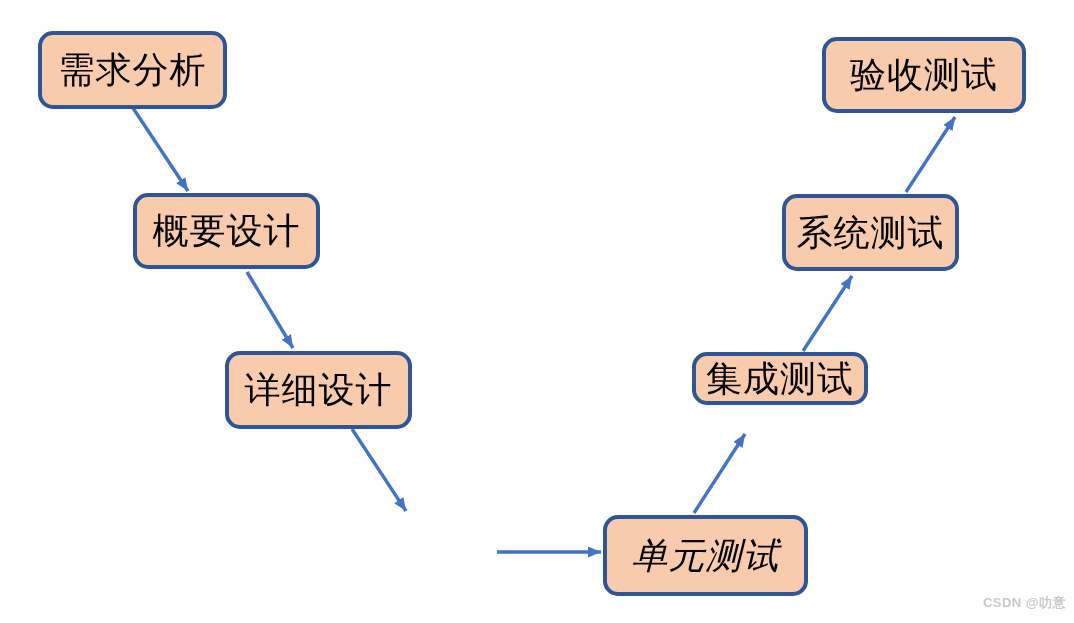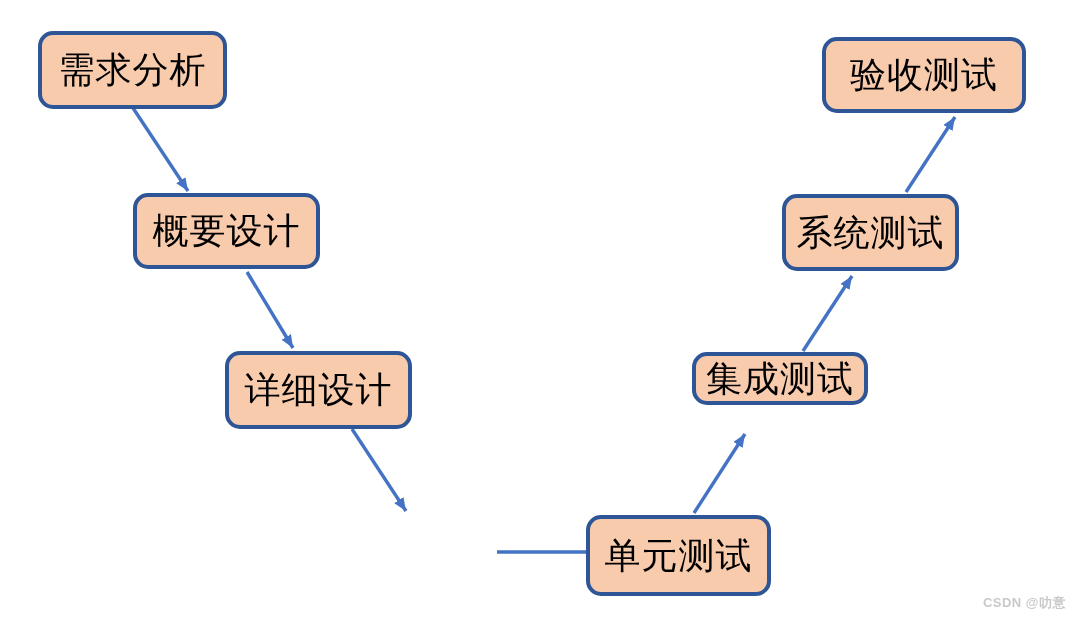--- a/index.html
+++ b/index.html
@@ -32,21 +32,21 @@
     border-radius: 15px;
     font-size: 36px;
     line-height: 1;
     color: #000000;
     letter-spacing: 1px;
   }
   .n1 { left: 38px;  top: 31px;  width: 189px; height: 78px; }
   .n2 { left: 133px; top: 193px; width: 187px; height: 76px; }
   .n3 { left: 225px; top: 351px; width: 187px; height: 78px; }
   .n4 { left: 317px; top: 515px; width: 178px; height: 78px; }
-  .n5 { left: 586px; top: 515px; width: 185px; height: 81px; }
+  .n5 { left: 603px; top: 515px; width: 205px; height: 81px; font-style: italic; }
   .n6 { left: 692px; top: 352px; width: 176px; height: 53px; }
   .n7 { left: 782px; top: 194px; width: 177px; height: 77px; }
   .n8 { left: 822px; top: 37px;  width: 204px; height: 76px; }
   .watermark {
     position: absolute;
     right: 8px;
     bottom: 11px;
     font-size: 13px;
     color: #C9C9C9;
     letter-spacing: 0.5px;

